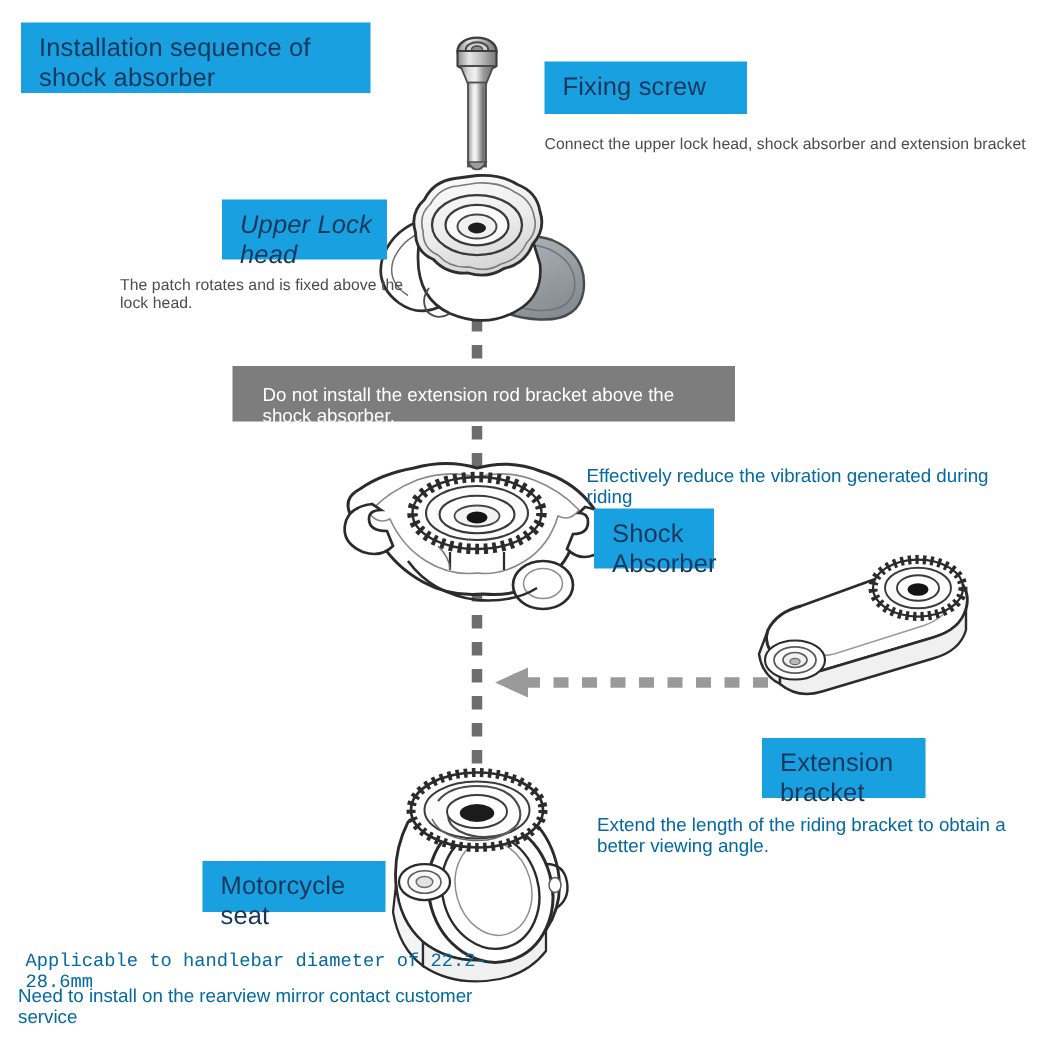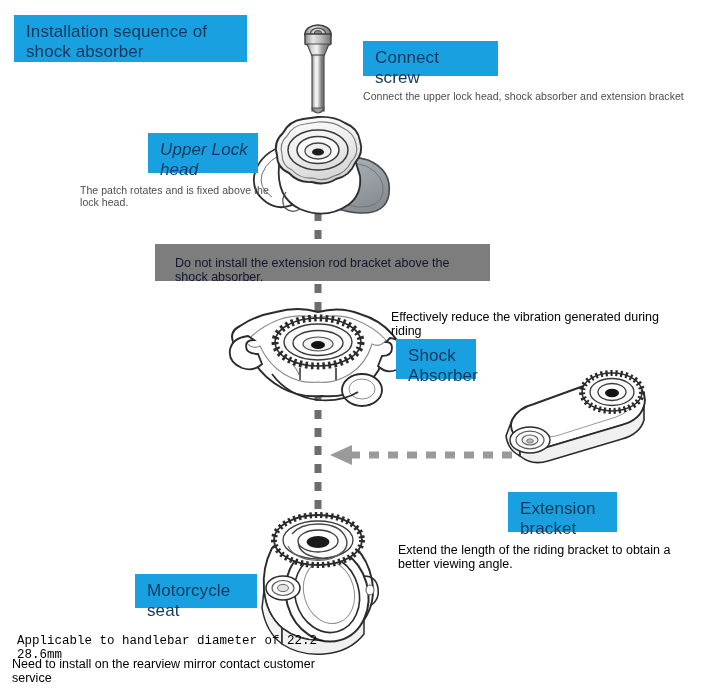--- a/index.html
+++ b/index.html
@@ -30,28 +30,28 @@
   }
   .caption {
     position: absolute;
     color: #4c4c4c;
     font-size: 10.5px;
     line-height: 12px;
     letter-spacing: 0.05px;
   }
   .caption-lg {
     position: absolute;
-    color: #000000;
+    color: #0369a1;
     font-size: 12.5px;
     line-height: 14px;
   }
   .warn-banner {
     position: absolute;
     background: #7d7d7d;
-    color: #0f172a;
+    color: #ffffff;
     font-size: 12.5px;
     line-height: 14px;
     padding: 12px 14px 12px 20px;
     box-sizing: border-box;
   }
   .svg-layer {
     position: absolute;
     left: 0;
     top: 0;
     width: 702px;
@@ -248,21 +248,21 @@
                  Q320 561 306 554 Q296 548 300 540 Q306 532 318 533" fill="none" stroke="#4a4a4a" stroke-width="1.4"></path>
         <path d="M288 546 Q294 558 312 560 Q332 562 342 552" fill="none" stroke="#6a6a6a" stroke-width="1.1"></path>
         <ellipse cx="318" cy="541" rx="20" ry="11" fill="#ffffff" stroke="#3a3a3a" stroke-width="1.3"></ellipse>
         <ellipse cx="318" cy="542" rx="11.5" ry="6" fill="#1b1b1b"></ellipse>
       </g>
     </g>
   </svg>
 
   <div class="label-box" style="left:14px; top:15px; width:233px; height:47px;">Installation sequence of shock absorber</div>
 
-  <div class="label-box" style="left:363px; top:41px; width:135px; height:35px;">Connect screw</div>
+  <div class="label-box" style="left:363px; top:41px; width:135px; height:35px;">Fixing screw</div>
 
   <div class="caption" style="left:363px; top:90px; width:340px;">Connect the upper lock head, shock absorber and extension bracket</div>
 
   <div class="label-box" style="left:148px; top:133px; width:110px; height:40px;font-style:italic;">Upper Lock head</div>
 
   <div class="caption" style="left:80px; top:184px; width:190px;">The patch rotates and is fixed above the lock head.</div>
 
   <div class="warn-banner" style="left:155px; top:244px; width:335px; height:37px;">Do not install the extension rod bracket above the shock absorber.</div>
 
   <div class="caption-lg" style="left:391px; top:310px; width:300px;">Effectively reduce the vibration generated during riding</div>

